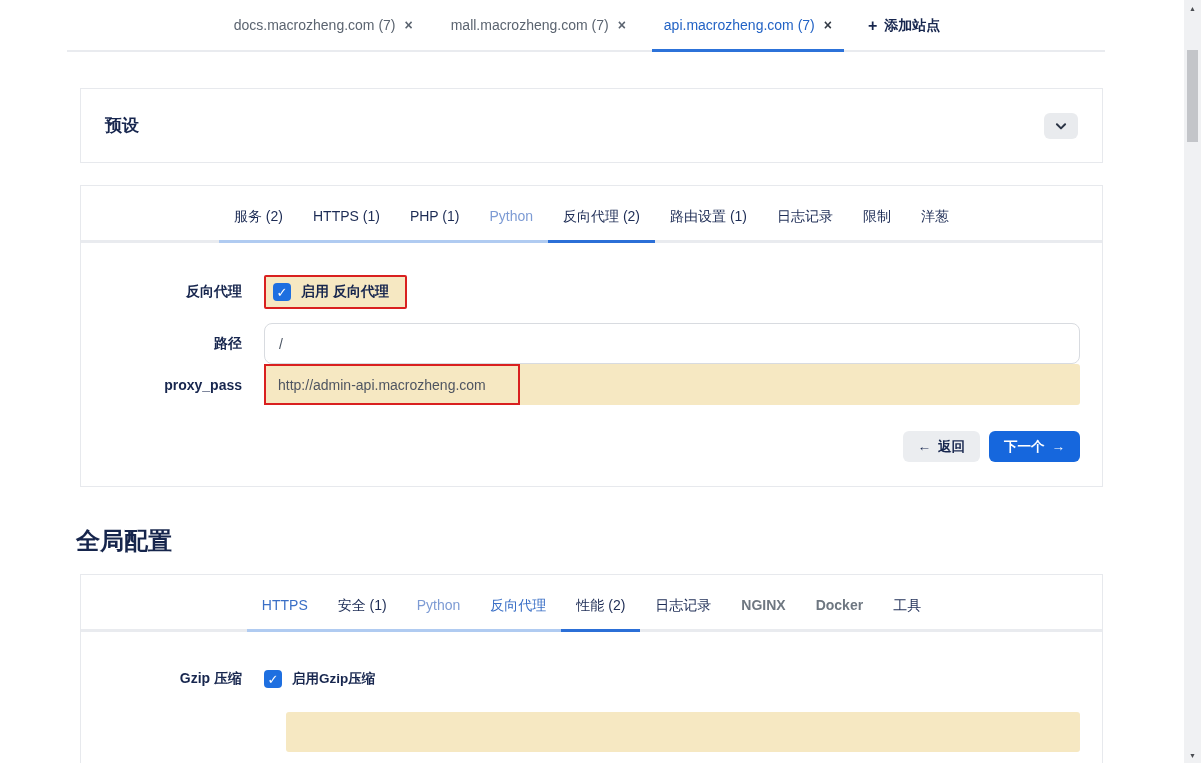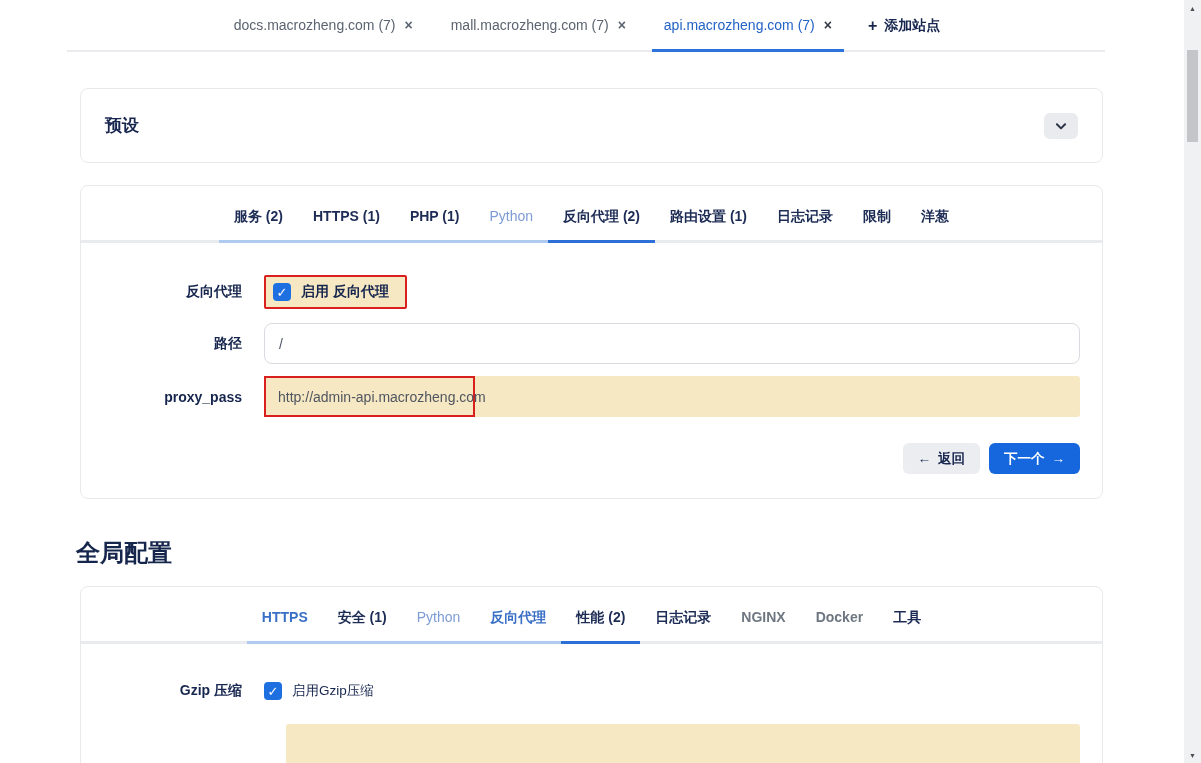--- a/index.html
+++ b/index.html
@@ -14,32 +14,32 @@
     font-size: 14px; font-weight: 500; color: #5b6470; cursor: pointer;
     border-bottom: 3px solid transparent; margin-bottom: -2px; }
   .site-tab .close { font-size: 14px; font-weight: 700; color: #5b6470; }
   .site-tab.active { color: #2363c5; border-bottom-color: #2c72d9; justify-content: flex-end; }
   .site-tab.active .close { color: #343b46; }
   .add-site { display: flex; align-items: center; gap: 7px; padding: 0 10px;
     font-size: 14px; font-weight: 700; color: #17264e; cursor: pointer; margin-bottom: -2px; }
   .add-site .plus { font-size: 16px; font-weight: 700; }
 
   
-  .card { margin: 0 98px 0 80px; background: #fff; border: 1px solid #e7e9ed; border-radius: 8px; }
+  .card { margin: 0 98px 0 80px; background: #fff; border: 1px solid #e7e9ed; border-radius: 0; }
 
   .preset-card { margin-top: 36px; height: 75px; display: flex; align-items: center;
     justify-content: space-between; padding: 0 24px; }
   .preset-title { font-size: 17px; font-weight: 700; color: #17264e; }
   .collapse-btn { width: 34px; height: 26px; background: #e9ebee; border: none; border-radius: 6px;
     display: flex; align-items: center; justify-content: center; cursor: pointer; }
 
   .config-card { margin-top: 22px; padding-bottom: 24px; }
   .wizard-tabs { margin-top: 22px; display: flex; justify-content: center;
     border-bottom: 3px solid #e9ebef; }
-  .wtab { padding: 0 15px 14px; font-size: 14px; font-weight: 700; color: #1d2c55;
+  .wtab { padding: 0 15px 14px; font-size: 14px; font-weight: 400; color: #1d2c55;
     border-bottom: 3px solid transparent; margin-bottom: -3px; cursor: pointer; white-space: nowrap; }
   .wtab.done   { border-bottom-color: #b0cbf1; }
   .wtab.active { border-bottom-color: #2b6fd7; }
   .wtab.muted  { color: #7d9bd4; font-weight: 500; }
   .wtab.blue   { color: #3a6fc6; }
   .wtab.gray   { color: #6e7781; font-weight: 700; }
 
   .form-area { margin-top: 32px; }
   .form-row { display: flex; align-items: center; margin-right: 22px; }
   .row-label { width: 183px; padding-right: 22px; text-align: right; font-size: 14px;
@@ -52,38 +52,38 @@
     display: flex; align-items: center; justify-content: center; cursor: pointer; }
   .checkbox.checked { background: #1e6fe0; color: #fff; font-size: 13px; font-weight: 700; }
   .checkbox.unchecked { background: #fff; border: 2px solid #4b82dd; color: transparent; }
   .check-label { font-size: 14px; font-weight: 600; color: #17264e; }
 
   .text-input { width: 100%; height: 41px; border: 1px solid #d8dbe0; border-radius: 8px;
     padding: 0 14px; font-size: 14px; color: #4b5563; outline: none;
     font-family: "Liberation Sans", "DejaVu Sans", sans-serif; background: #fff; }
 
   .proxy-wrap { position: relative; width: 100%; height: 41px; background: #f6e8c2; border-radius: 3px; }
-  .proxy-red-box { position: absolute; left: 0; top: 0; width: 211px; height: 41px;
+  .proxy-red-box { position: absolute; left: 0; top: 0; width: 256px; height: 41px;
     border: 2px solid #d9201f; display: flex; align-items: center; padding: 0 12px; }
   .proxy-text { font-size: 14px; color: #4f5561; white-space: nowrap; }
 
   .btn-row { margin-top: 26px; margin-right: 22px; display: flex; justify-content: flex-end; gap: 9px; }
   .btn { height: 31px; border: none; border-radius: 6px; padding: 0 15px; font-size: 13.5px;
     font-weight: 700; display: flex; align-items: center; gap: 7px; cursor: pointer;
     font-family: "Liberation Sans", "DejaVu Sans", sans-serif; }
   .btn-back { background: #ebedf0; color: #17264e; }
   .btn-next { background: #1667dd; color: #ffffff; justify-content: flex-end; }
 
   .section-title { margin: 38px 0 0 76px; font-size: 24px; font-weight: 700; color: #16254c; }
 
   .global-card { margin-top: 17px; height: 240px; overflow: hidden; padding-bottom: 0; }
   .global-rows { margin-top: 38px; }
   .check-row { display: flex; align-items: center; margin-bottom: 15px; }
   .check-row .row-control { gap: 10px; }
-  .check-row .check-label { font-weight: 400; font-size: 13.5px; }
+  .check-row .check-label { font-weight: 700; font-size: 13.5px; }
   .bottom-bar { margin: 24px 22px 0 205px; height: 40px; background: #f6e8c2; border-radius: 3px; }
 
   
   .scrollbar { position: fixed; top: 0; right: 0; width: 17px; height: 763px; background: #f0f1f3; }
   .scroll-arrow { position: absolute; left: 0; width: 17px; height: 16px; color: #4a4d52;
     font-size: 7px; display: flex; align-items: center; justify-content: center; cursor: pointer; }
   .scroll-arrow.up { top: 0; }
   .scroll-arrow.down { bottom: 0; }
   .scroll-thumb { position: absolute; top: 50px; left: 3px; width: 11px; height: 92px;
     background: #c3c5c9; cursor: pointer; }
@@ -147,21 +147,21 @@
       </div>
     </div>
 
     <div class="form-row" style="margin-top:14px">
       <div class="row-label">路径</div>
       <div class="row-control">
         <input class="text-input" type="text" value="/" style="">
       </div>
     </div>
 
-    <div class="form-row" style="margin-top:12px">
+    <div class="form-row" style="">
       <div class="row-label">proxy_pass</div>
       <div class="row-control">
         <div class="proxy-wrap">
           <div class="proxy-red-box">
             <span class="proxy-text">http://admin-api.macrozheng.com</span>
           </div>
         </div>
       </div>
     </div>
 

